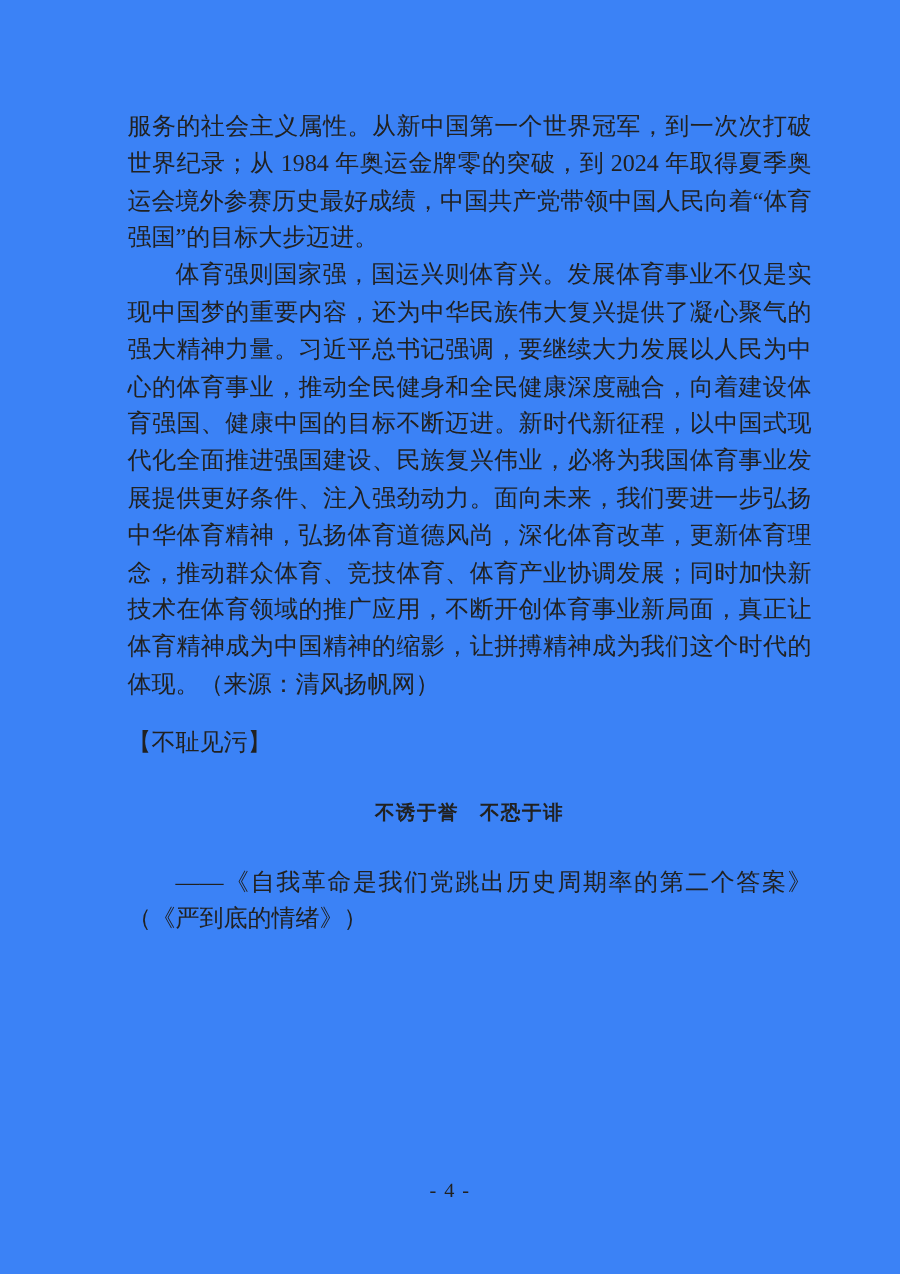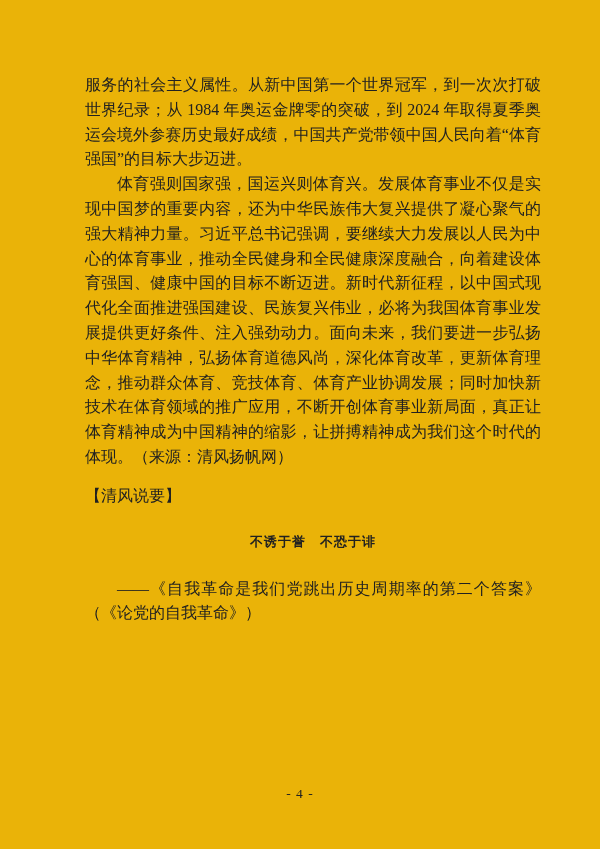--- a/index.html
+++ b/index.html
@@ -5,21 +5,21 @@
   * { margin: 0; padding: 0; box-sizing: border-box; }
   html, body { width: 600px; }
   body {
     background: #ffffff;
     font-family: "Liberation Serif", "DejaVu Serif", serif;
   }
   .page {
     position: relative;
     width: 600px;
     height: 849px;
-    background: #eab308;
+    background: #3b82f6;
     color: #212121;
     overflow: hidden;
     padding-left: 24px;
   }
   .content {
     position: absolute;
     left: 85px;
     top: 73px;
     width: 456px;
     font-size: 16px;
@@ -58,18 +58,18 @@
     color: #212121;
   }
 </style>
 </head>
 <body>
 
 <div class="page">
   <div class="content">
     <p class="para continuation">服务的社会主义属性。从新中国第一个世界冠军，到一次次打破世界纪录；从 1984 年奥运金牌零的突破，到 2024 年取得夏季奥运会境外参赛历史最好成绩，中国共产党带领中国人民向着“体育强国”的目标大步迈进。</p>
     <p class="para">体育强则国家强，国运兴则体育兴。发展体育事业不仅是实现中国梦的重要内容，还为中华民族伟大复兴提供了凝心聚气的强大精神力量。习近平总书记强调，要继续大力发展以人民为中心的体育事业，推动全民健身和全民健康深度融合，向着建设体育强国、健康中国的目标不断迈进。新时代新征程，以中国式现代化全面推进强国建设、民族复兴伟业，必将为我国体育事业发展提供更好条件、注入强劲动力。面向未来，我们要进一步弘扬中华体育精神，弘扬体育道德风尚，深化体育改革，更新体育理念，推动群众体育、竞技体育、体育产业协调发展；同时加快新技术在体育领域的推广应用，不断开创体育事业新局面，真正让体育精神成为中国精神的缩影，让拼搏精神成为我们这个时代的体现。（来源：清风扬帆网）</p>
-    <p class="section-label">【清风说要】</p>
+    <p class="section-label">【不耻见污】</p>
     <h1 class="article-title">不诱于誉　不恐于诽</h1>
-    <p class="para">——《自我革命是我们党跳出历史周期率的第二个答案》（《论党的自我革命》）</p>
+    <p class="para">——《自我革命是我们党跳出历史周期率的第二个答案》（《严到底的情绪》）</p>
   </div>
   <div class="page-footer">- 4 -</div>
 </div>
 
 </body></html>

